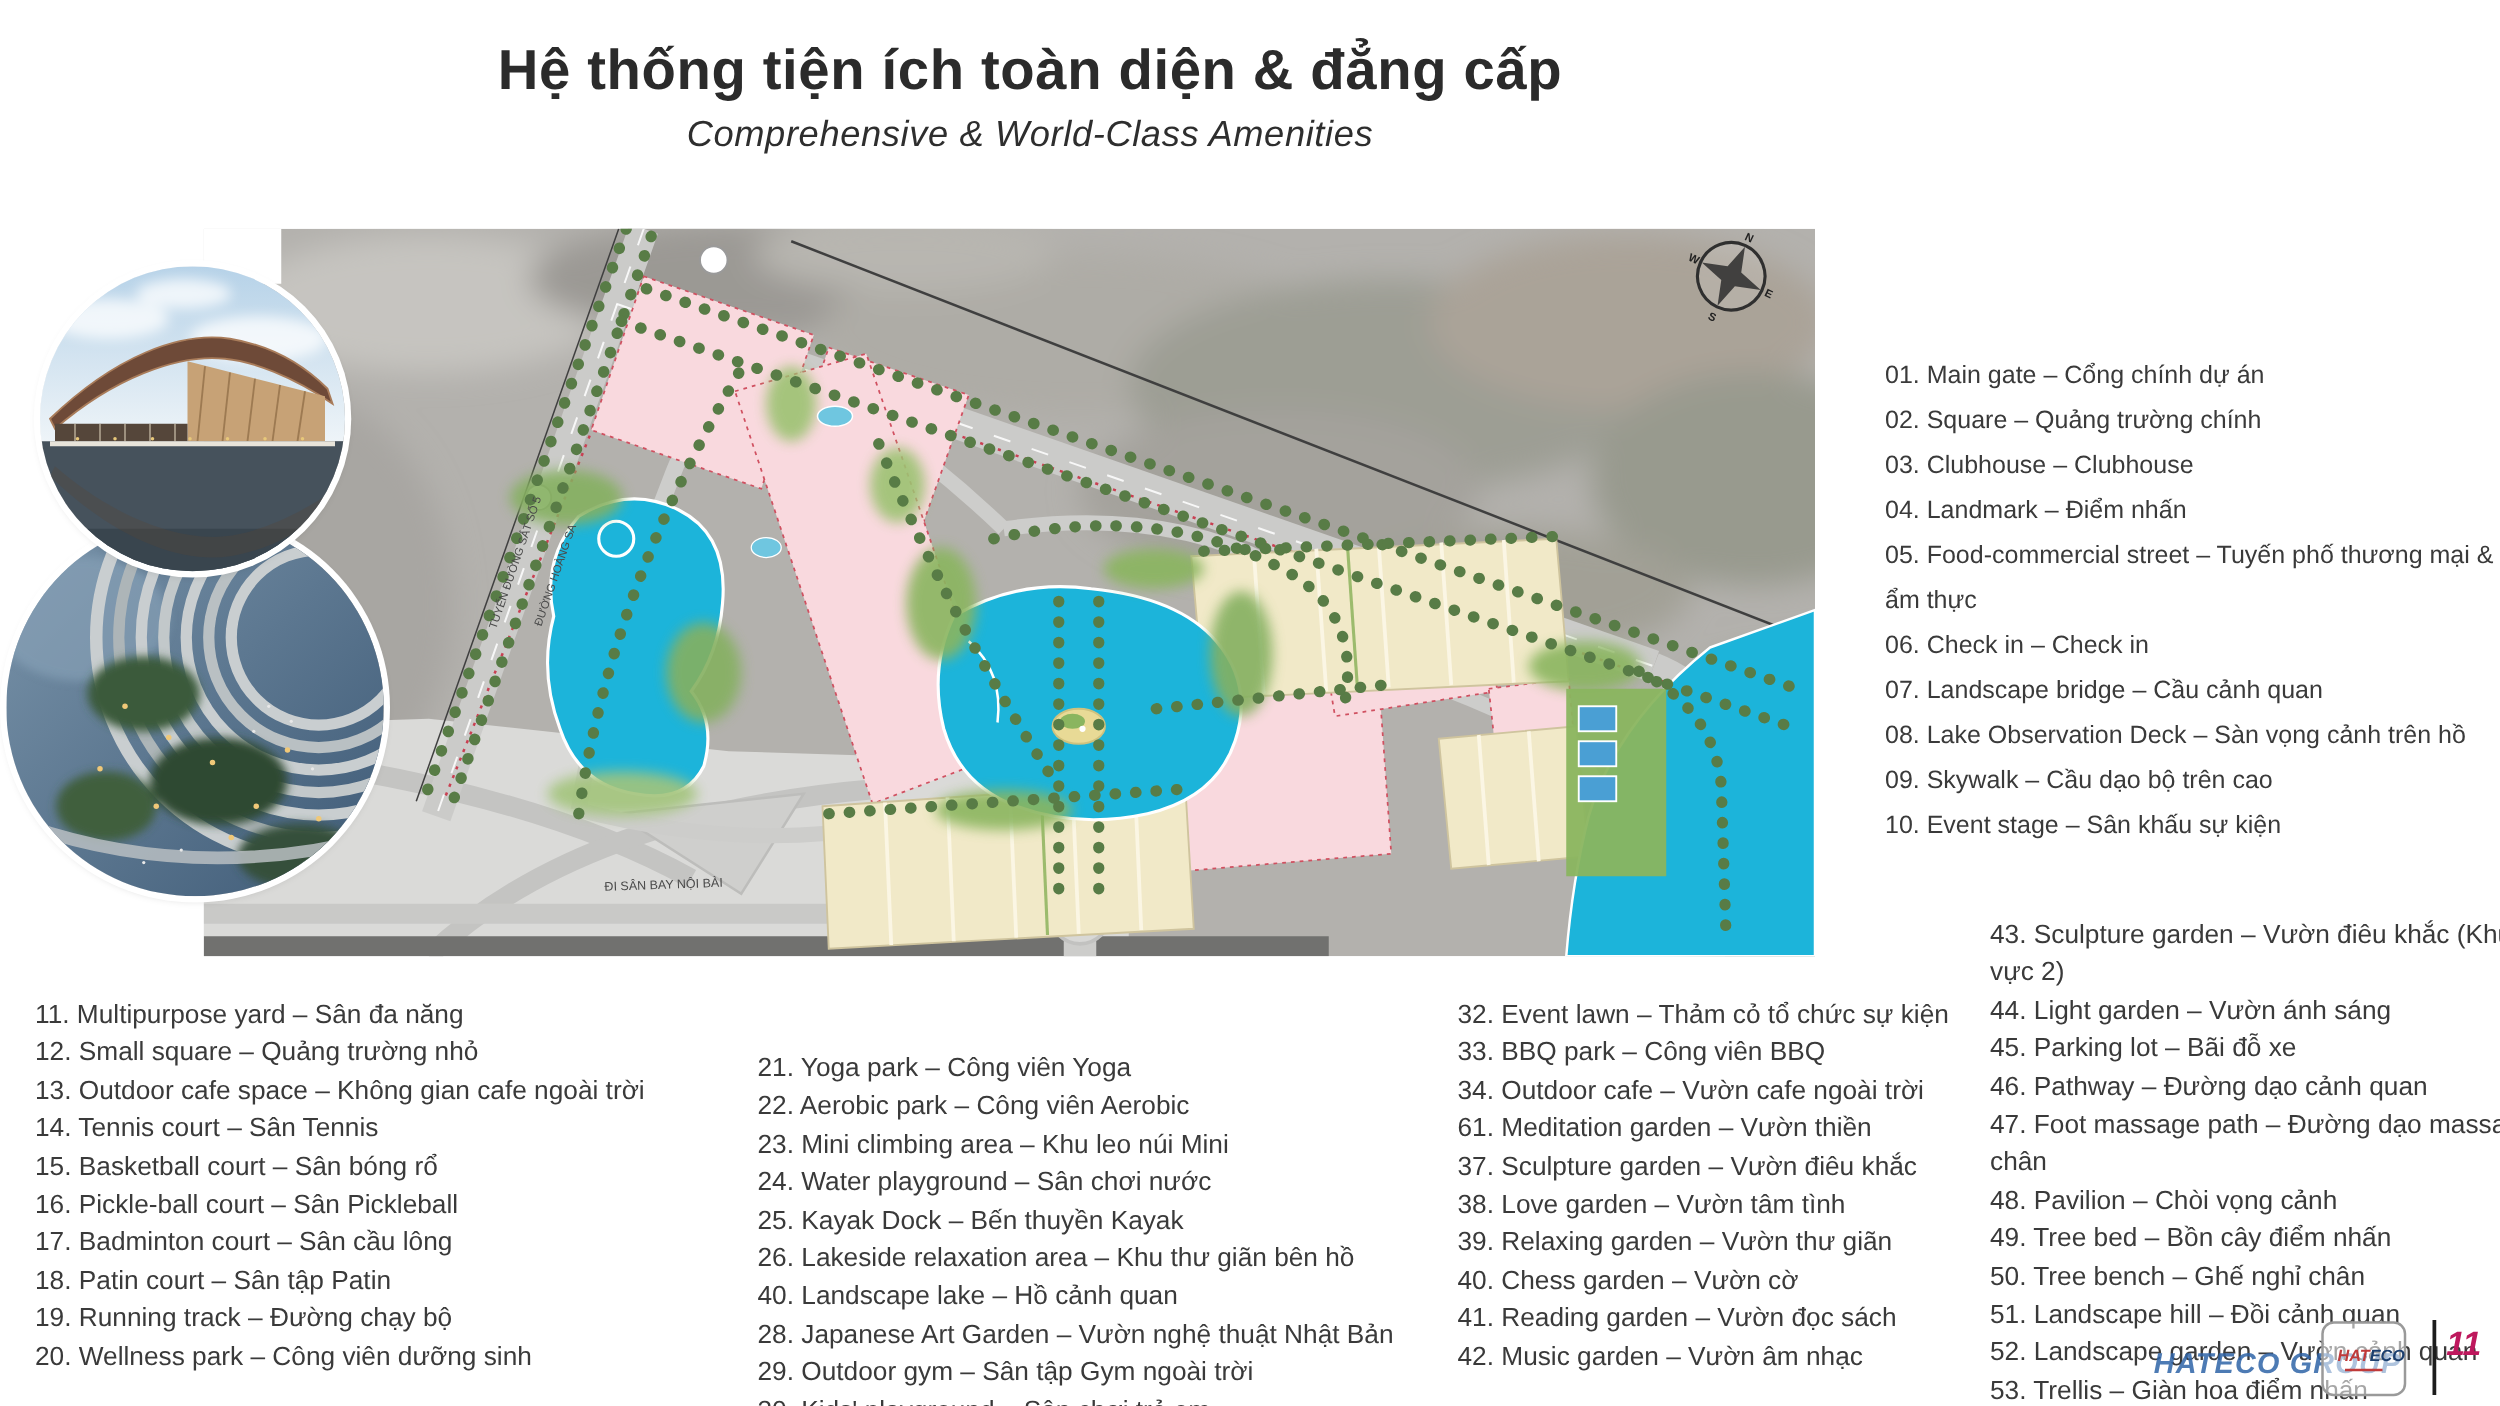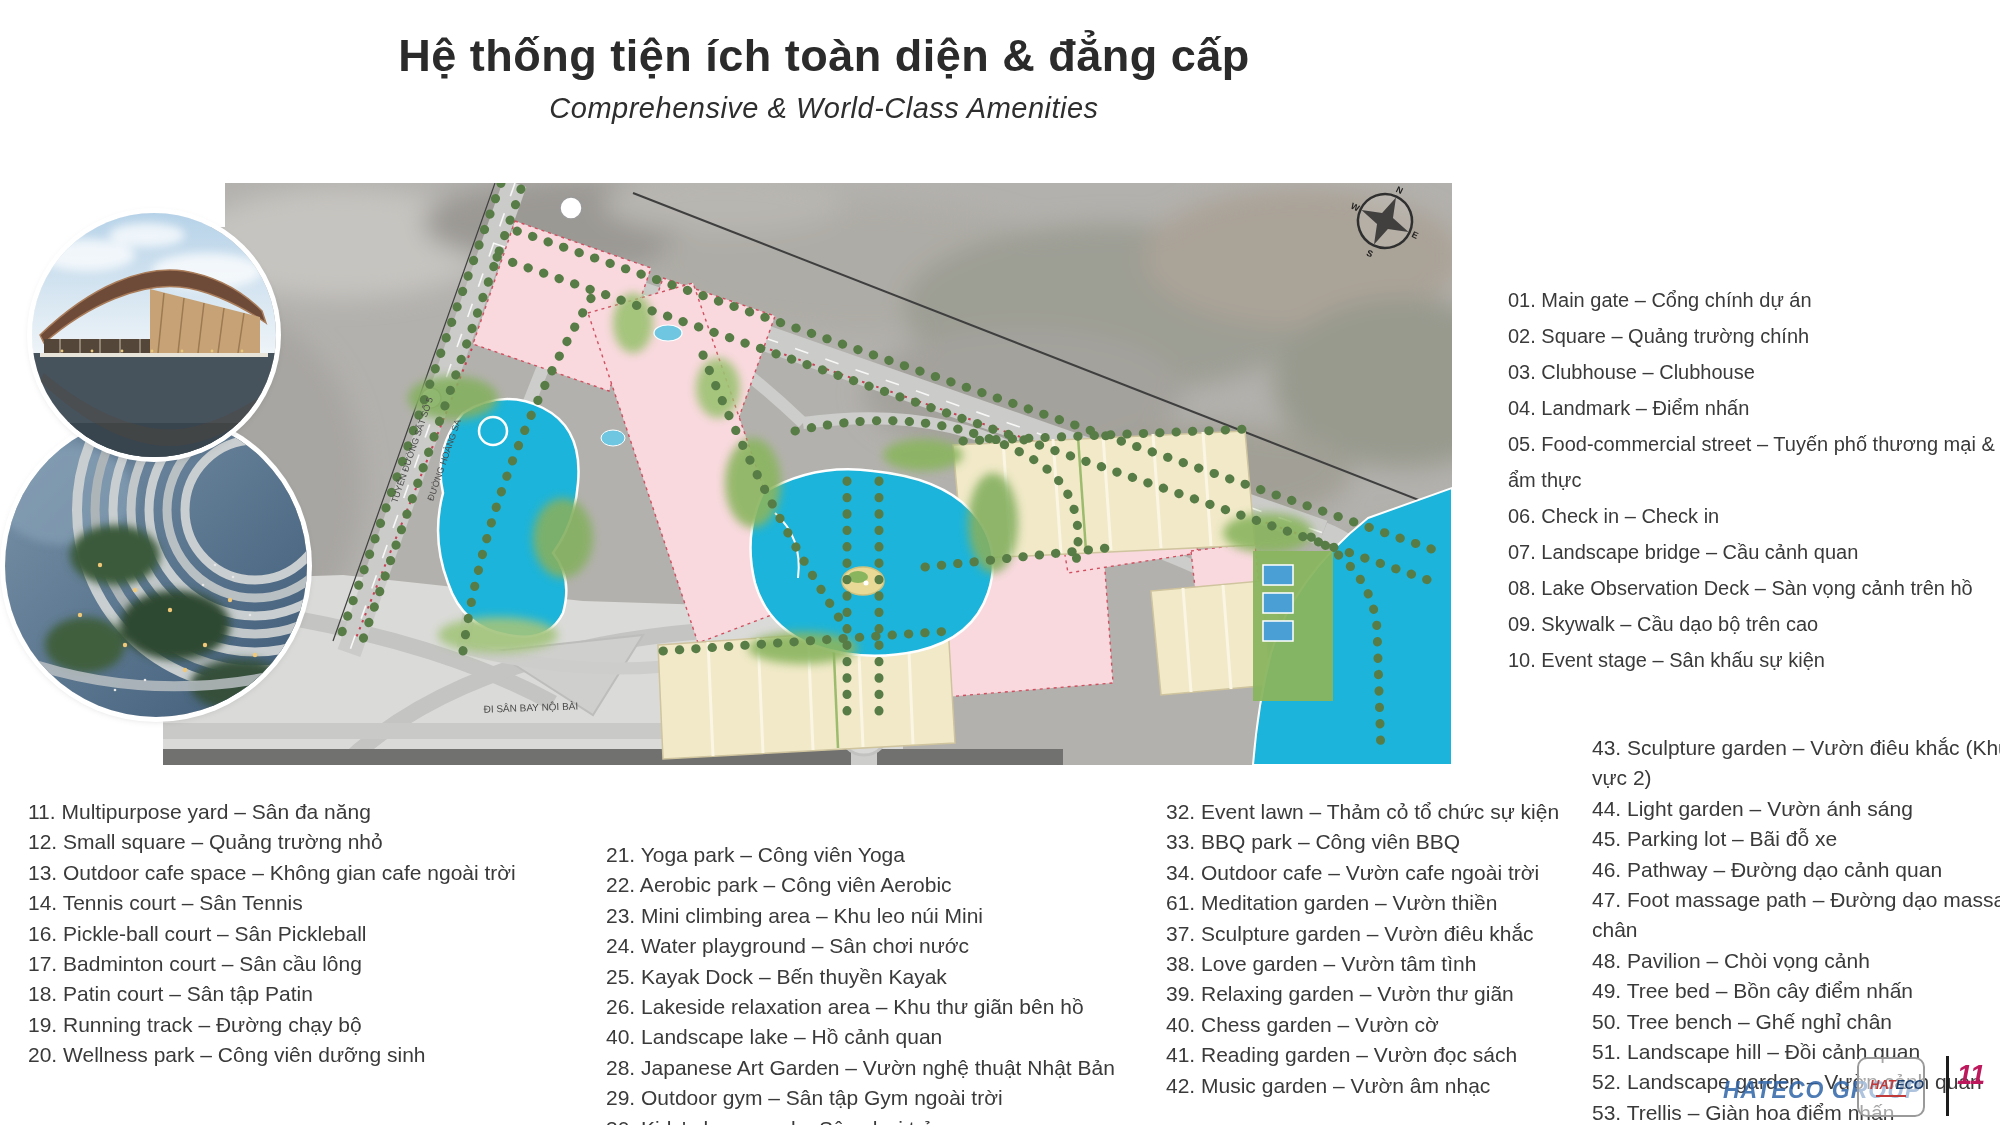--- a/index.html
+++ b/index.html
@@ -334,20 +334,21 @@
     <div class="am-item">07. Landscape bridge – Cầu cảnh quan</div>
     <div class="am-item">08. Lake Observation Deck – Sàn vọng cảnh trên hồ</div>
     <div class="am-item">09. Skywalk – Cầu dạo bộ trên cao</div>
     <div class="am-item">10. Event stage – Sân khấu sự kiện</div>
   </div>
 <div class="abs amcol col-1">
     <div class="am-item">11. Multipurpose yard – Sân đa năng</div>
     <div class="am-item">12. Small square – Quảng trường nhỏ</div>
     <div class="am-item">13. Outdoor cafe space – Không gian cafe ngoài trời</div>
     <div class="am-item">14. Tennis court – Sân Tennis</div>
+    <div class="am-item">15. Basketball court – Sân bóng rổ</div>
     <div class="am-item">16. Pickle-ball court – Sân Pickleball</div>
     <div class="am-item">17. Badminton court – Sân cầu lông</div>
     <div class="am-item">18. Patin court – Sân tập Patin</div>
     <div class="am-item">19. Running track – Đường chạy bộ</div>
     <div class="am-item">20. Wellness park – Công viên dưỡng sinh</div>
   </div>
 <div class="abs amcol col-2">
     <div class="am-item">21. Yoga park – Công viên Yoga</div>
     <div class="am-item">22. Aerobic park – Công viên Aerobic</div>
     <div class="am-item">23. Mini climbing area – Khu leo núi Mini</div>

